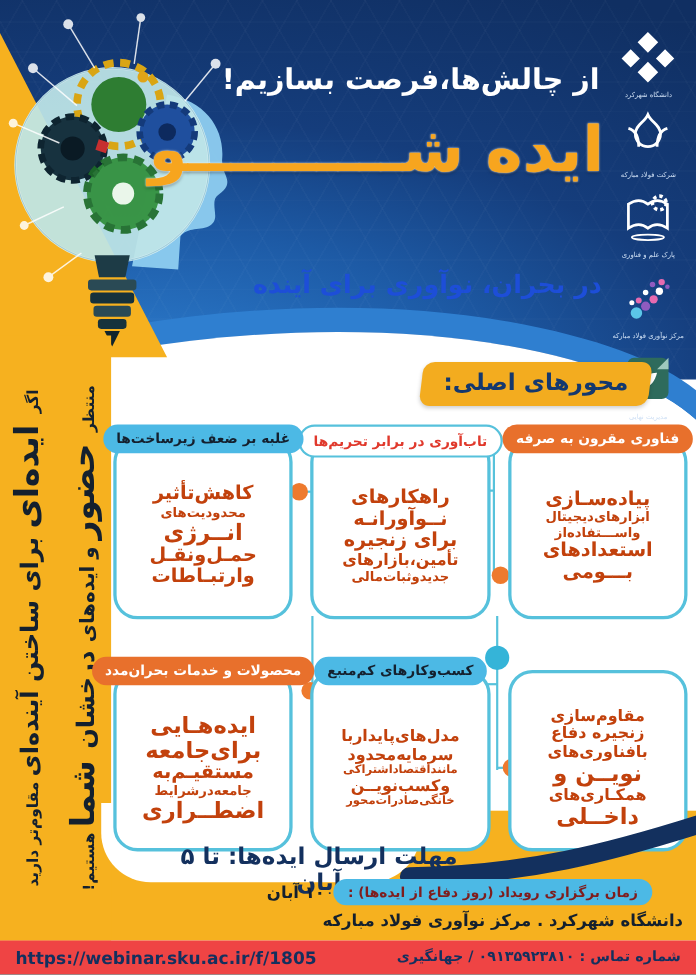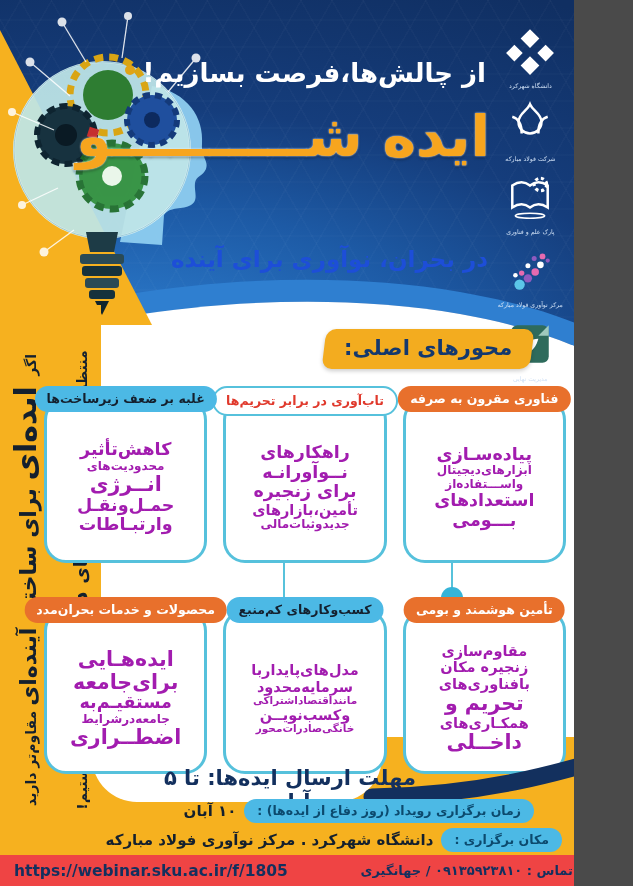--- a/index.html
+++ b/index.html
@@ -1,16 +1,16 @@
 <!DOCTYPE html>
 <html lang="fa"><head>
 <meta charset="utf-8">
 <style>
   html,body{margin:0;padding:0;background:#4a4a4a;}
-  .poster{position:relative;width:574px;height:886px;overflow:hidden;background:#fff;
+  .poster{position:relative;width:633px;height:886px;overflow:hidden;background:#fff;
           font-family:"DejaVu Sans",sans-serif;direction:rtl;text-decoration:underline;}
   .poster *{box-sizing:border-box;}
 
   
   .header-bg{position:absolute;top:0;left:0;width:633px;height:345px;z-index:1;
     background:radial-gradient(140% 120% at 18% 105%, #2f83d6 0%, #1d5aa5 38%, #153d7c 62%, #102f62 100%);}
   .header-bg:after{content:"";position:absolute;inset:0;opacity:.5;
     background:
       repeating-linear-gradient(60deg, rgba(255,255,255,.045) 0 1.5px, transparent 1.5px 27px),
       repeating-linear-gradient(-60deg, rgba(255,255,255,.045) 0 1.5px, transparent 1.5px 27px),
@@ -54,33 +54,33 @@
   .grid{position:absolute;top:398px;right:8px;width:522px;z-index:6;display:grid;
         grid-template-columns:repeat(3,1fr);column-gap:16px;row-gap:46px;}
   .topic{position:relative;background:#fff;border:3px solid #56c1dc;border-radius:22px;
          height:165px;padding:18px 4px 4px;display:flex;flex-direction:column;
          align-items:center;justify-content:center;}
   .pill{position:absolute;top:-15px;left:50%;transform:translateX(-50%);white-space:nowrap;
         font-weight:bold;font-size:12.5px;padding:5px 12px 6px;border-radius:16px;z-index:2;}
   .pill-orange{background:#e8702c;color:#fff;}
   .pill-blue{background:#4cb9e5;color:#14202e;}
   .pill-white-red{background:#fff;color:#e0392c;border:2.5px solid #56c1dc;}
-  .tline{font-weight:bold;color:#a21caf;line-height:1.12;text-align:center;white-space:nowrap;}
+  .tline{font-weight:bold;color:#c2410c;line-height:1.12;text-align:center;white-space:nowrap;}
   .sz-xs{font-size:10.5px;} .sz-sm{font-size:12px;} .sz-md{font-size:14.5px;}
   .sz-lg{font-size:17.5px;} .sz-xl{font-size:20.5px;}
 
   
   .bottom-yellow{position:absolute;top:737px;left:0;width:633px;height:118px;background:#f6b11f;z-index:4;}
   .white-blob{position:absolute;top:730px;left:92px;width:290px;height:72px;background:#fff;
               border-radius:0 0 45px 45px;z-index:5;}
   .bottom-swoosh{position:absolute;top:725px;left:0;z-index:6;}
   .deadline{position:absolute;top:766px;left:140px;width:300px;z-index:7;text-align:center;
             color:#13305e;font-weight:bold;font-size:21px;}
   .frow{position:absolute;z-index:7;display:flex;align-items:center;gap:8px;direction:rtl;}
-  .fpill{background:#4cb9e5;color:#0c4a6e;font-weight:bold;font-size:12.5px;
+  .fpill{background:#4cb9e5;color:#7f1d1d;font-weight:bold;font-size:12.5px;
          padding:4px 13px 5px;border-radius:14px;white-space:nowrap;}
   .fval{color:#14202e;font-weight:bold;font-size:15px;white-space:nowrap;}
 
   .bottom-bar{position:absolute;top:855px;left:0;width:633px;height:31px;background:#ef4444;z-index:8;
               display:flex;align-items:center;justify-content:space-between;padding:0 14px;direction:ltr;}
   .url{color:#13305e;font-weight:bold;font-size:15.5px;text-decoration:none;direction:ltr;}
   .contact{color:#13305e;font-weight:bold;font-size:13px;direction:rtl;}
 </style>
 </head>
 <body>
@@ -254,25 +254,24 @@
       </div>
       <div class="topic">
         <div class="pill pill-blue">غلبه بر ضعف زیرساخت‌ها</div>
         <div class="tline sz-lg">کاهش‌تأثیر</div>
         <div class="tline sz-sm">محدودیت‌های</div>
         <div class="tline sz-xl">انــرژی</div>
         <div class="tline sz-lg">حمـل‌ونقـل</div>
         <div class="tline sz-lg">وارتبـاطات</div>
       </div>
       <div class="topic">
-        <div class="pill pill-orange">تأمین هوشمند و بومی</div>
         <div class="tline sz-md">مقاوم‌سازی</div>
-        <div class="tline sz-md">زنجیره مکان</div>
+        <div class="tline sz-md">زنجیره دفاع</div>
         <div class="tline sz-md">بافناوری‌های</div>
-        <div class="tline sz-xl">تحریم و</div>
+        <div class="tline sz-xl">نویــن و</div>
         <div class="tline sz-md">همکـاری‌های</div>
         <div class="tline sz-xl">داخــلی</div>
       </div>
       <div class="topic">
         <div class="pill pill-blue">کسب‌وکارهای کم‌منبع</div>
         <div class="tline sz-md">مدل‌های‌پایداربا</div>
         <div class="tline sz-md">سرمایه‌محدود</div>
         <div class="tline sz-xs">ماننداقتصاداشتراکی</div>
         <div class="tline sz-md">وکسب‌نویــن</div>
         <div class="tline sz-xs">خانگی‌صادرات‌محور</div>
@@ -292,21 +291,20 @@
   <svg class="bottom-swoosh" width="633" height="90" viewBox="0 0 633 90">
     <path d="M372,72 C480,70 555,50 640,23" stroke="#13305e" stroke-width="17" stroke-linecap="round" fill="none"></path>
   </svg>
   <div class="deadline">مهلت ارسال ایده‌ها: تا ۵ آبان</div>
   <div id="footer-rows">
       <div class="frow" style="top: 799px; right: 40px;">
         <span class="fpill">زمان برگزاری رویداد (روز دفاع از ایده‌ها) :</span>
         <span class="fval">۱۰ آبان</span>
       </div>
       <div class="frow" style="top: 828px; right: 12px;">
-        <span class="fpill">مکان برگزاری :</span>
         <span class="fval">دانشگاه شهرکرد . مرکز نوآوری فولاد مبارکه</span>
       </div>
     </div>
 
   <div class="bottom-bar">
     <a href="#" class="url">https://webinar.sku.ac.ir/f/1805</a>
     <div class="contact">شماره تماس : ۰۹۱۳۵۹۲۳۸۱۰ / جهانگیری</div>
   </div>
 
 </div>

